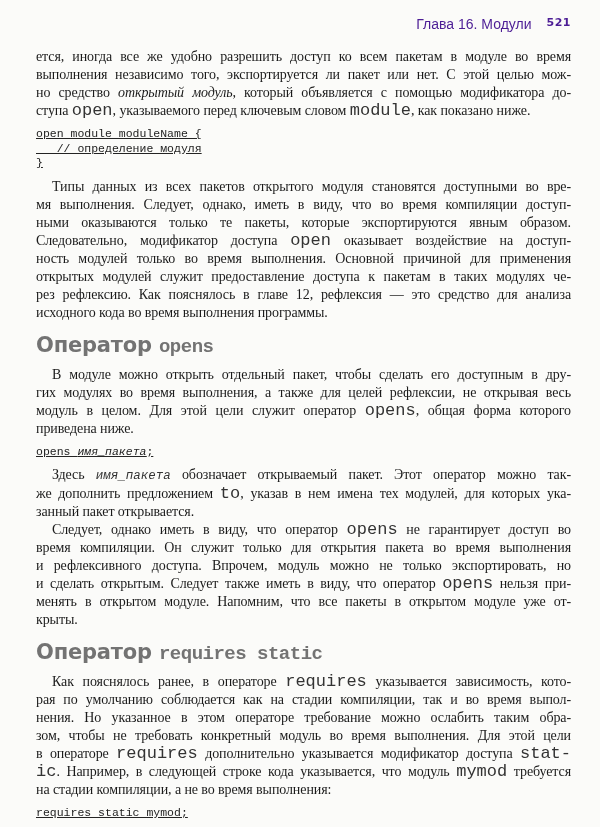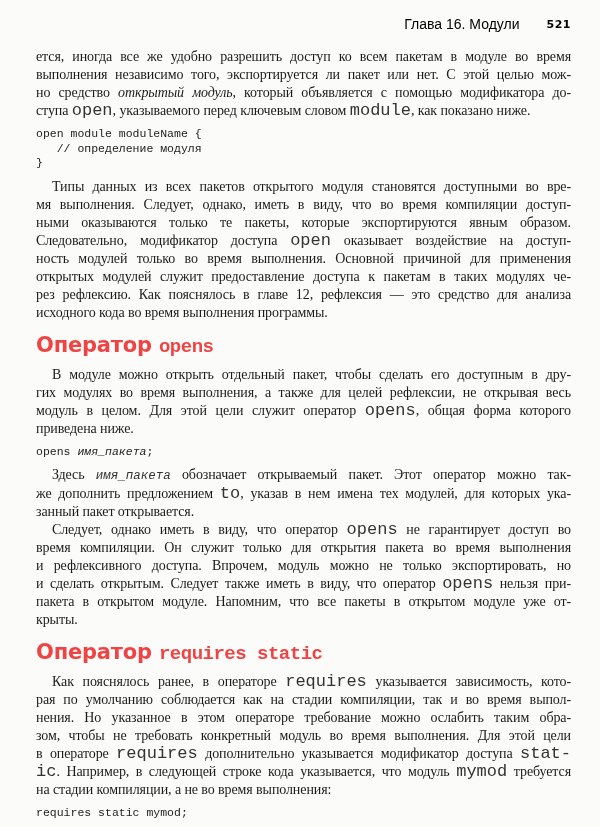--- a/index.html
+++ b/index.html
@@ -7,44 +7,44 @@
     position:relative;
     width:600px; height:827px;
     box-sizing:border-box;
     padding:16px 29px 0 36px;
     font-family:"Liberation Serif", serif;
     color:#1b1b1b;
     overflow:hidden;
     background:#fbfbf9;
   }
   .running-head {
-    display:flex; justify-content:flex-end; align-items:center; gap:27px;
+    display:flex; justify-content:flex-end; align-items:flex-start; gap:15px;
     font-family:"Liberation Sans", sans-serif;
-    font-size:14px; color:#000000;
+    font-size:14px; color:#4c1d95;
   }
   .running-head .pagenum {
     font-family:"DejaVu Sans", sans-serif;
     font-weight:bold; font-size:11px; letter-spacing:.5px;
   }
   .content > .block:first-child { margin-top:16px; }
   .block { margin:0; }
   .block.para { font-size:14px; line-height:18px; letter-spacing:-0.1px; }
   .block.para .line { text-align:justify; text-align-last:justify; }
   .block.para .line:last-child { text-align-last:left; }
   .block.para.indent .line:first-child { text-indent:16px; }
   .block.code {
     font-family:"Liberation Mono", monospace;
     font-size:11.5px; line-height:14.5px;
     margin:7px 0; color:#232323;
   }
-  .block.code .line { text-align:left; text-align-last:left; white-space:pre; }
+  .block.code .line { text-align:left; text-align-last:left; white-space:pre;text-decoration:underline; }
   .block.heading {
     font-family:"DejaVu Sans", sans-serif;
     font-weight:bold; font-size:21px; line-height:25px;
-    letter-spacing:-0.2px; margin:11px 0 6px; color:#ef4444;
+    letter-spacing:-0.2px; margin:11px 0 6px; color:#737373;
   }
   .block.heading .line { text-align:left; text-align-last:left; }
   .hc { font-family:"Liberation Mono", monospace; font-weight:bold; font-size:19px; letter-spacing:-0.5px; }
   .c  { font-family:"Liberation Mono", monospace; font-size:17px; letter-spacing:0; color:#333; }
   .ci { font-family:"Liberation Mono", monospace; font-style:italic; font-size:12.5px; letter-spacing:0; color:#333; }
   .i  { font-style:italic; }
 </style>
 </head>
 <body>
 
@@ -90,21 +90,21 @@
       <div class="block para indent">
         <div class="line"><span>Здесь </span><span class="ci">имя_пакета</span><span> обозначает открываемый пакет. Этот оператор можно так-</span></div>
         <div class="line"><span>же дополнить предложением </span><span class="c">to</span><span>, указав в нем имена тех модулей, для которых ука-</span></div>
         <div class="line"><span>занный пакет открывается.</span></div>
       </div>
       <div class="block para indent">
         <div class="line"><span>Следует, однако иметь в виду, что оператор </span><span class="c">opens</span><span> не гарантирует доступ во</span></div>
         <div class="line"><span>время компиляции. Он служит только для открытия пакета во время выполнения</span></div>
         <div class="line"><span>и рефлексивного доступа. Впрочем, модуль можно не только экспортировать, но</span></div>
         <div class="line"><span>и сделать открытым. Следует также иметь в виду, что оператор </span><span class="c">opens</span><span> нельзя при-</span></div>
-        <div class="line"><span>пакета в открытом модуле. Напомним, что все пакеты в открытом модуле уже от-</span></div>
+        <div class="line"><span>менять в открытом модуле. Напомним, что все пакеты в открытом модуле уже от-</span></div>
         <div class="line"><span>крыты.</span></div>
       </div>
       <h2 class="block heading">
         <div class="line"><span>Оператор </span><span class="hc">requires static</span></div>
       </h2>
       <div class="block para indent">
         <div class="line"><span>Как пояснялось ранее, в операторе </span><span class="c">requires</span><span> указывается зависимость, кото-</span></div>
         <div class="line"><span>рая по умолчанию соблюдается как на стадии компиляции, так и во время выпол-</span></div>
         <div class="line"><span>нения. Но указанное в этом операторе требование можно ослабить таким обра-</span></div>
         <div class="line"><span>зом, чтобы не требовать конкретный модуль во время выполнения. Для этой цели</span></div>

